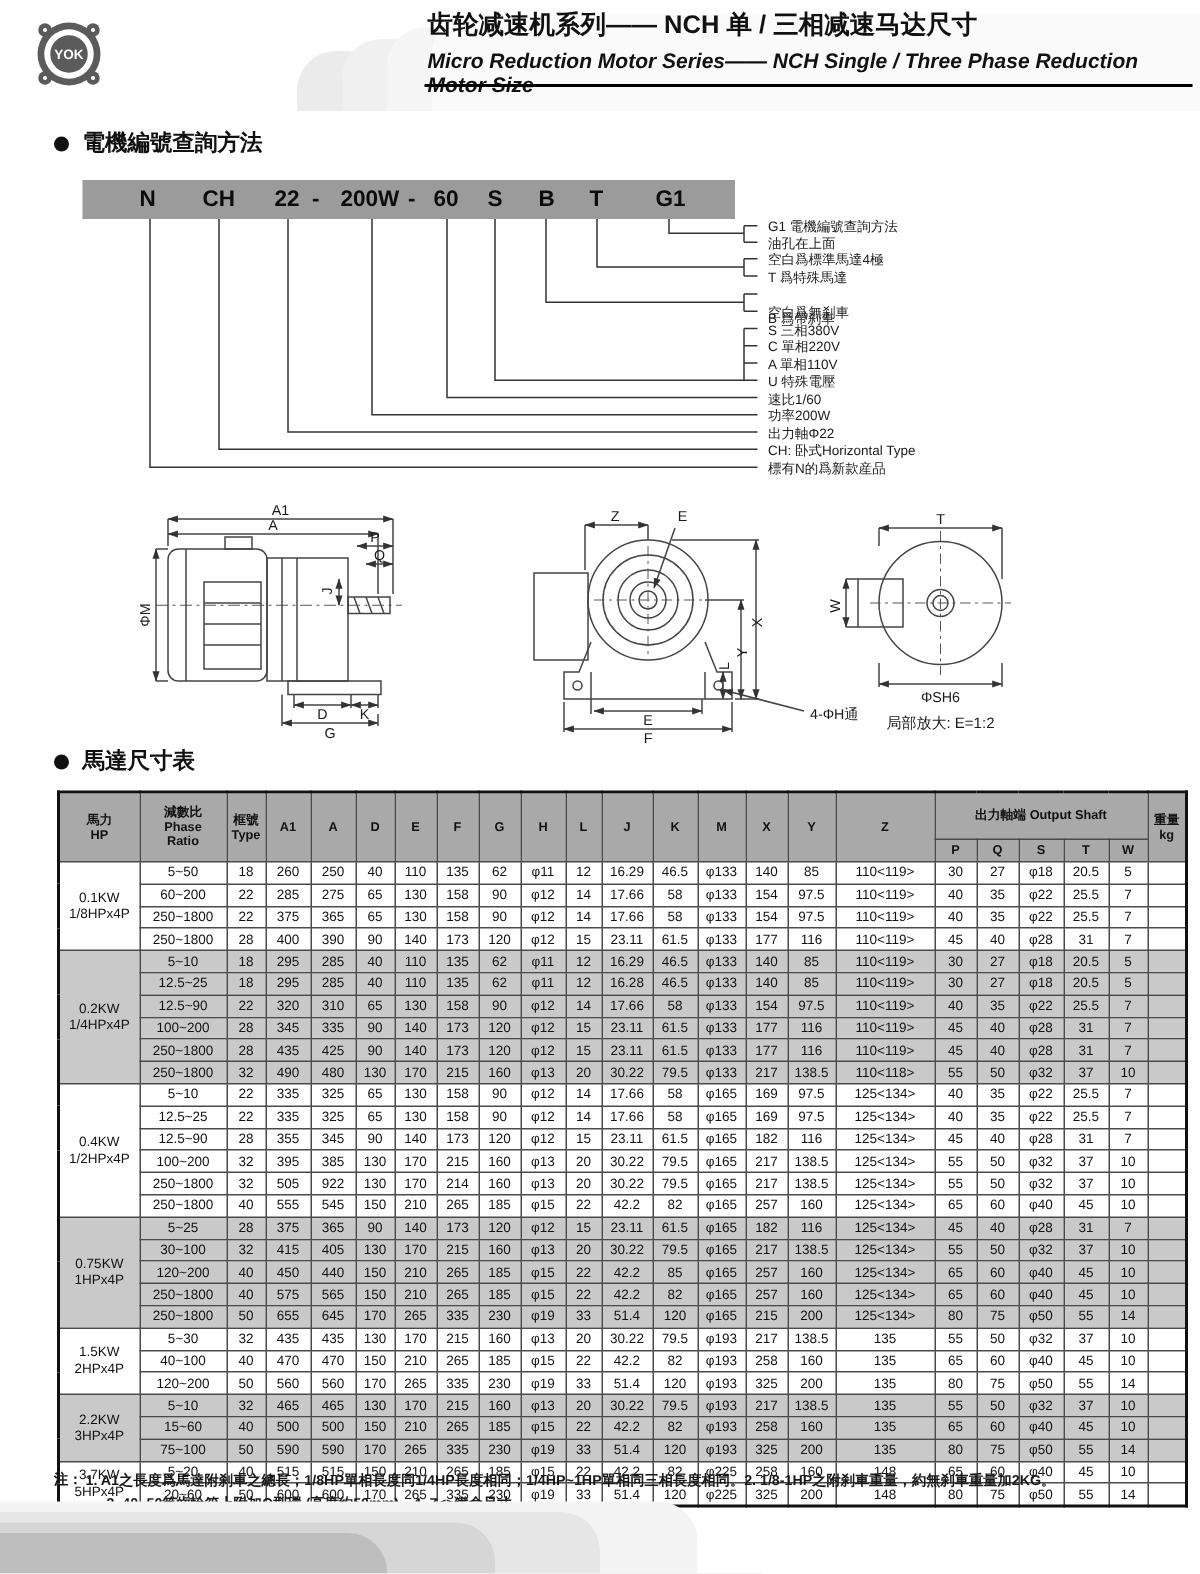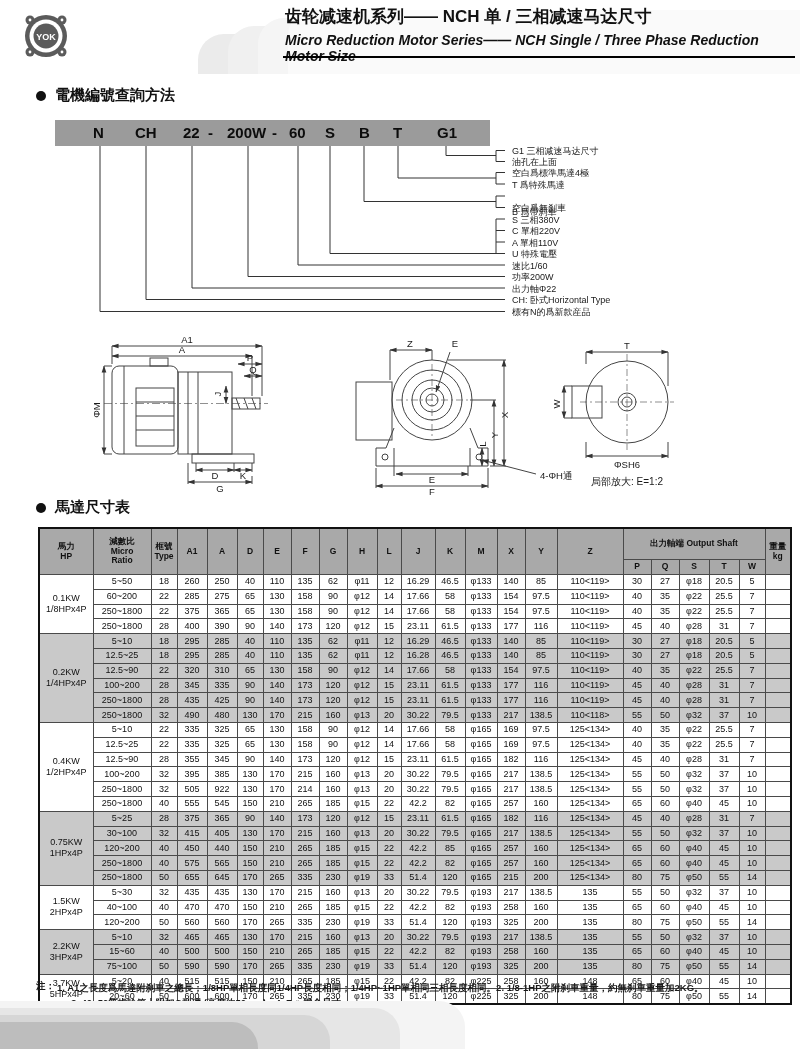--- a/index.html
+++ b/index.html
@@ -105,21 +105,21 @@
       <span class="cp" style="left:128px">22</span>
       <span class="cp" style="left:153px">-</span>
       <span class="cp" style="left:172px">200W</span>
       <span class="cp" style="left:217px">-</span>
       <span class="cp" style="left:234px">60</span>
       <span class="cp" style="left:270px">S</span>
       <span class="cp" style="left:304px">B</span>
       <span class="cp" style="left:338px">T</span>
       <span class="cp" style="left:382px">G1</span>
     </div>
-    <div class="cl" style="top:33px">G1 三相减速马达尺寸</div>
+    <div class="cl" style="top:33px">G1 電機編號查詢方法</div>
     <div class="cl" style="top:44px">油孔在上面</div>
     <div class="cl" style="top:55px">空白爲標準馬達4極</div>
     <div class="cl" style="top:66.5px">T 爲特殊馬達</div>
     <div class="cl" style="top:94px">B 爲帶刹車</div>
     <div class="cl" style="top:90px">空白爲無刹車</div>
     <div class="cl" style="top:101.5px">S 三相380V</div>
     <div class="cl" style="top:113px">C 單相220V</div>
     <div class="cl" style="top:124.5px">A 單相110V</div>
     <div class="cl" style="top:136px">U 特殊電壓</div>
     <div class="cl" style="top:147.5px">速比1/60</div>
@@ -285,21 +285,21 @@
         <col style="width:26px">
     </colgroup>
     <thead>
       <tr>
         <th rowspan="2">
           <div>馬力</div>
             <div>HP</div>
           </th>
         <th rowspan="2">
           <div>減數比</div>
-            <div>Micro</div>
+            <div>Phase</div>
             <div>Ratio</div>
           </th>
         <th rowspan="2">
           <div>框號</div>
             <div>Type</div>
           </th>
         <th rowspan="2">A1</th>
         <th rowspan="2">A</th>
         <th rowspan="2">D</th>
         <th rowspan="2">E</th>

